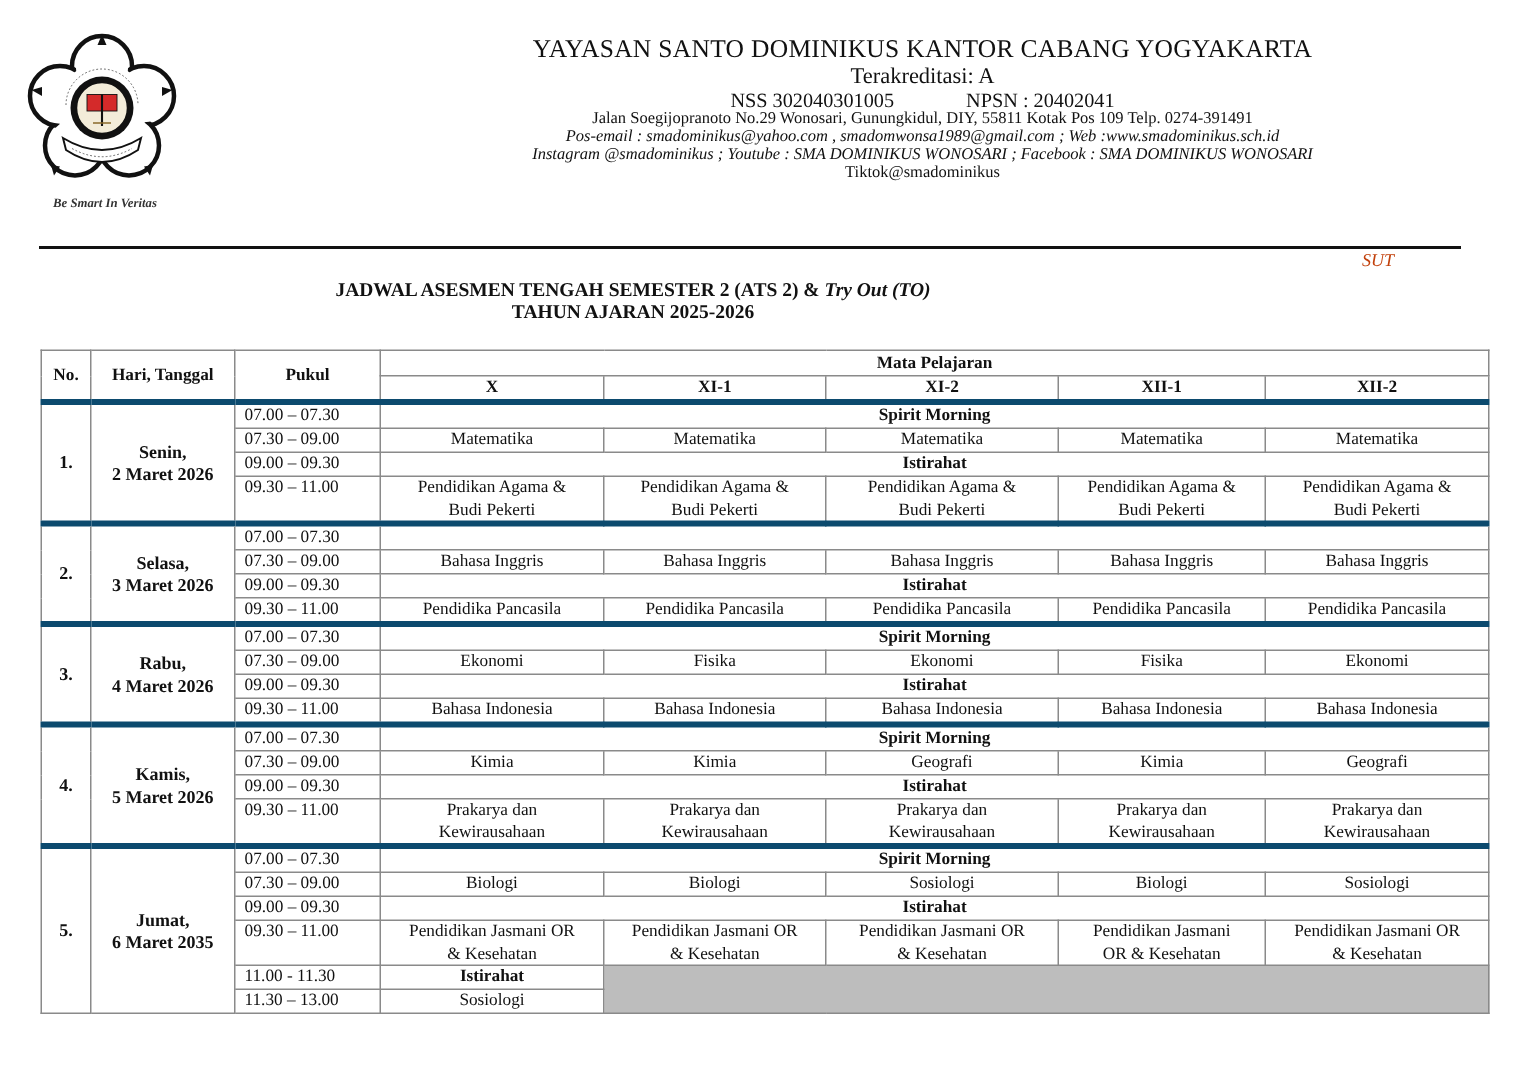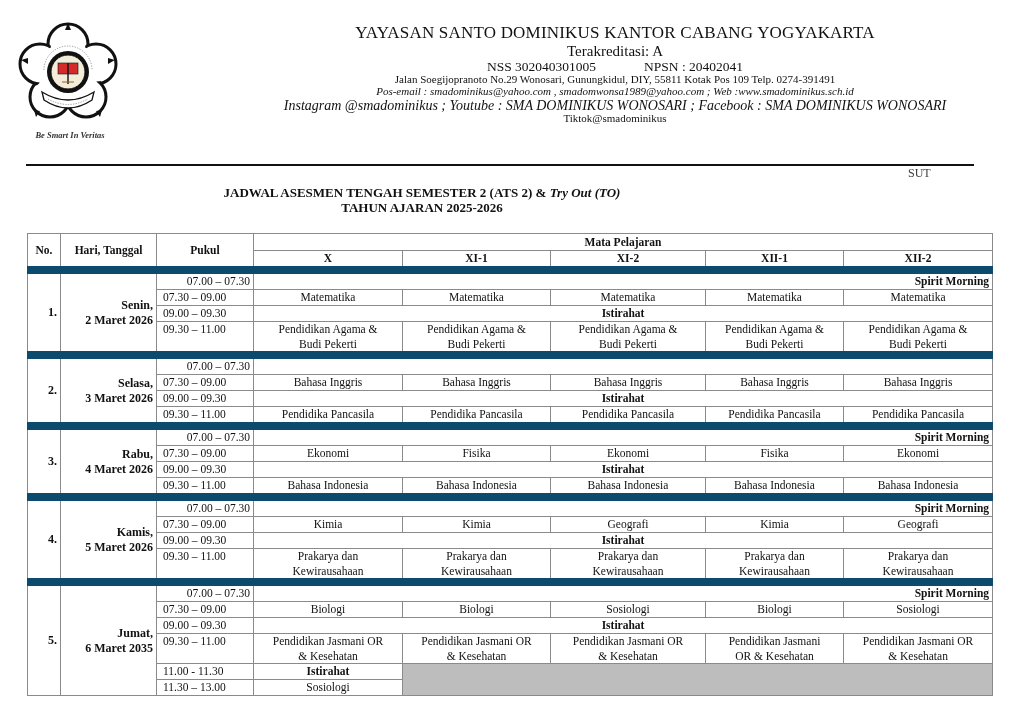--- a/index.html
+++ b/index.html
@@ -12,40 +12,40 @@
 
   .letterhead { position: absolute; left: 270px; top: 24px; width: 690px; text-align: center; line-height: 1.08; }
   .lh-foundation { font-size: 17px; letter-spacing: 0.2px; }
   .lh-school { font-size: 24.5px; margin-top: 0px; }
   .lh-accred { font-size: 15px; margin-top: 1px; }
   .lh-ids { font-size: 13.5px; margin-top: 0px; }
   .lh-ids span { display: inline-block; }
   .lh-ids .gap { width: 48px; }
   .lh-addr { font-size: 11px; margin-top: 0px; }
   .lh-email { font-size: 11px; font-style: italic; }
-  .lh-social { font-size: 14px; font-style: italic; }
+  .lh-social { font-size: 11px; font-style: italic; }
   .lh-tiktok { font-size: 11px; }
 
   .rule { position: absolute; left: 26px; width: 948px; top: 164px; height: 2px; background: #111; }
-  .sut { position: absolute; left: 908px; top: 166px; font-size: 12px; color: #404040; }
+  .sut { position: absolute; left: 908px; top: 166px; font-size: 12px; font-style: italic; color: #c2410c; }
 
   .doc-title { position: absolute; left: 0; width: 844px; top: 186px; text-align: center;
                font-weight: bold; font-size: 13px; line-height: 1.15; }
   .doc-title em { font-style: italic; }
 
   table.sched { position: absolute; left: 27px; top: 233px; width: 965px; border-collapse: collapse;
                 table-layout: fixed; font-size: 11.5px; }
   table.sched td, table.sched th { border: 1px solid #8a8a8a; padding: 0 3px; text-align: center;
                 line-height: 14.5px; height: 15px; font-weight: normal; vertical-align: middle; }
   table.sched th { font-weight: bold; }
   table.sched td.time { text-align: left; padding-left: 6px; vertical-align: top; }
   table.sched td.day, table.sched td.no { font-weight: bold; font-size: 12px; }
   table.sched td.bold { font-weight: bold; }
   table.sched td.empty-shade { background: #bdbdbd; }
-  table.sched tr.day-start td { border-top: 8px solid #0c4a6e; text-align: right; }
+  table.sched tr.day-start td { border-top: 4px solid #0c4a6e; }
   table.sched tr.head1 th { height: 16px; }
 </style>
 </head>
 <body>
 
 <div class="logo">
   <svg viewBox="0 0 100 100" width="100" height="100">
 
     <g fill="#fff" stroke="#111" stroke-width="3">
       <circle cx="50" cy="22" r="20"></circle>
@@ -86,21 +86,21 @@
 </div>
 <div class="motto">Be Smart In Veritas</div>
 
 <div class="letterhead">
   <div class="lh-foundation">YAYASAN SANTO DOMINIKUS KANTOR CABANG YOGYAKARTA</div>
   <div class="lh-accred">Terakreditasi: A</div>
   <div class="lh-ids">
     <span>NSS 302040301005</span><span class="gap"></span><span>NPSN : 20402041</span>
   </div>
   <div class="lh-addr">Jalan  Soegijopranoto No.29 Wonosari, Gunungkidul, DIY,  55811 Kotak Pos 109 Telp. 0274-391491</div>
-  <div class="lh-email">Pos-email : smadominikus@yahoo.com , smadomwonsa1989@yahoo.com ; Web :www.smadominikus.sch.id</div>
+  <div class="lh-email">Pos-email : smadominikus@yahoo.com , smadomwonsa1989@gmail.com ; Web :www.smadominikus.sch.id</div>
   <div class="lh-social">Instagram @smadominikus ; Youtube : SMA DOMINIKUS WONOSARI ; Facebook : SMA DOMINIKUS WONOSARI</div>
   <div class="lh-tiktok">Tiktok@smadominikus</div>
 </div>
 
 <div class="rule"></div>
 <div class="sut">SUT</div>
 
 <div class="doc-title">
   <div><span>JADWAL ASESMEN TENGAH SEMESTER 2 (ATS 2) &amp; </span><em>Try Out (TO)</em></div>
   <div>TAHUN AJARAN 2025-2026</div>

